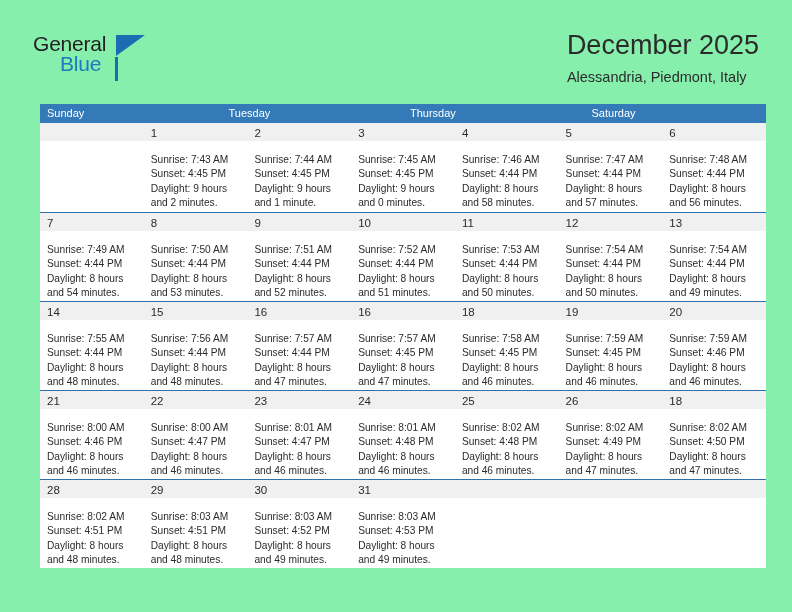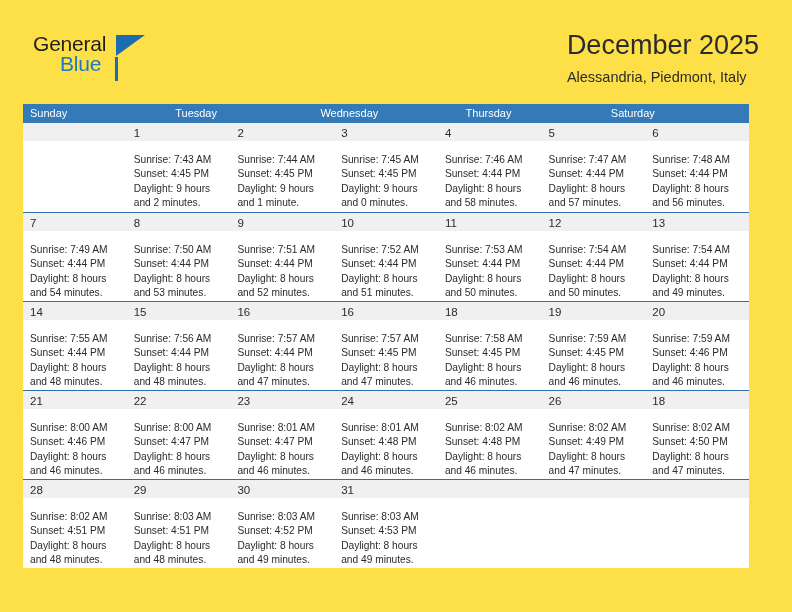--- a/index.html
+++ b/index.html
@@ -6,21 +6,21 @@
   html, body {
     margin: 0; padding: 0;
     width: 792px; height: 612px;
     background: #ffffff;
     font-family: "Liberation Sans", sans-serif;
     -webkit-font-smoothing: antialiased;
   }
   #page {
     position: relative;
     width: 792px; height: 612px;
-    background: #fde047;
+    background: #86efac;
     overflow: hidden;
   }
 
   
   .header {
     position: absolute;
     left: 33px; top: 28px;
     width: 726px; height: 72px;
   }
   .logo {
@@ -76,21 +76,21 @@
     color: #2b2b2b;
     line-height: 22px;
     white-space: nowrap;
     margin: 4px 0 0 0;
     font-weight: normal;
   }
 
   
   .calendar {
     position: absolute;
-    left: 23px; top: 104px;
+    left: 40px; top: 104px;
     width: 726px;
   }
   .dow-row {
     display: flex;
     width: 100%;
     background: #3479b8;
     height: 19px;
   }
   .dow {
     flex: 1 1 0;
@@ -155,21 +155,20 @@
       <h1 class="cal-title">December 2025</h1>
       <h2 class="cal-subtitle">Alessandria, Piedmont, Italy</h2>
     </div>
 
   </div>
 
   <div class="calendar">
     <div class="dow-row" id="dow-row">
         <div class="dow">Sunday</div>
         <div class="dow">Tuesday</div>
-        <div class="dow">Wednesday</div>
         <div class="dow">Thursday</div>
         <div class="dow">Saturday</div>
       </div>
     <div id="weeks-container">
         <div class="week first">
           <div class="cell empty">
             <div class="daynum-band"><span class="daynum"></span></div>
           </div>
           <div class="cell">
             <div class="daynum-band"><span class="daynum">1</span></div>

